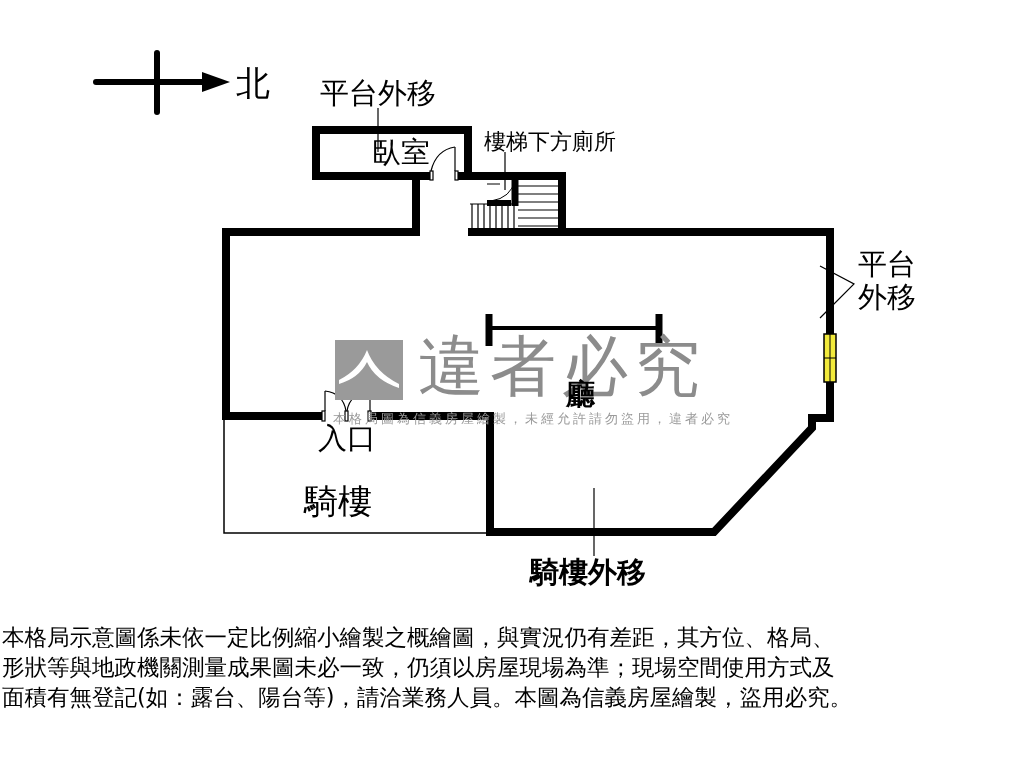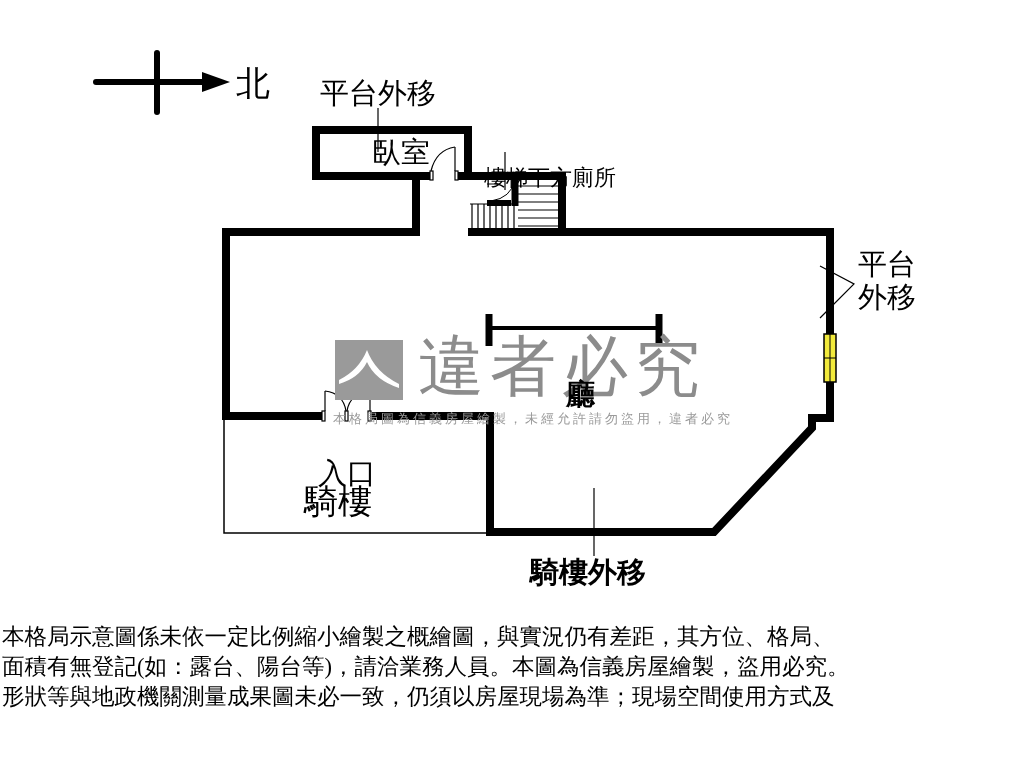--- a/index.html
+++ b/index.html
@@ -2,27 +2,27 @@
 <html><head>
   <meta charset="utf-8">
   <style>
     html, body { margin: 0; padding: 0; background: #ffffff; }
     body { width: 1024px; height: 768px; position: relative; overflow: hidden;
            font-family: "DejaVu Sans", "Liberation Sans", sans-serif; color: #000; }
     #plan { position: absolute; left: 0; top: 0; width: 1024px; height: 610px; }
     .lbl { position: absolute; white-space: nowrap; line-height: 1; color: #000; }
     .lbl-lg { font-size: 34px; }
     .lbl-md { font-size: 29px; }
-    .lbl-sm { font-size: 22px; margin-top: 36px; }
+    .lbl-sm { font-size: 22px; }
     .lbl-stack { white-space: pre-line; line-height: 1.15; }
     .wm-logo { position: absolute; left: 335px; top: 340px; width: 68px; height: 60px; background: #9a9a9a; }
     .wm-brand { position: absolute; left: 418px; top: 334px; font-size: 66px; color: #8c8c8c; letter-spacing: 6px; line-height: 1; }
     .wm-note { position: absolute; left: 333px; top: 412px; font-size: 13px; color: #9a9a9a; letter-spacing: 3px; line-height: 1; }
     .disclaimer { position: absolute; left: 2px; top: 622px; width: 1020px; font-size: 22.5px; line-height: 30px; color: #000; }
-    .disclaimer div { white-space: nowrap; font-family: Liberation Serif, serif; }
+    .disclaimer div { white-space: nowrap; }
   </style>
 </head>
 <body>
 
 <svg id="plan" viewBox="0 0 1024 610" xmlns="http://www.w3.org/2000/svg">
 
   <g>
     <line x1="96" y1="82" x2="212" y2="82" stroke="#000" stroke-width="6" stroke-linecap="round"></line>
     <line x1="157" y1="53" x2="157" y2="112" stroke="#000" stroke-width="6" stroke-linecap="round"></line>
     <polygon points="202,72 230,82 202,92" fill="#000"></polygon>
@@ -123,21 +123,21 @@
 <div class="wm-brand">違者必究</div>
 <div class="wm-note">本格局圖為信義房屋繪製，未經允許請勿盜用，違者必究</div>
 
 <div class="lbl lbl-lg" style="left:236px; top:66px;">北</div>
 <div class="lbl lbl-md" style="left:320px; top:79px;">平台外移</div>
 <div class="lbl lbl-md" style="left:372px; top:138px;">臥室</div>
 <div class="lbl lbl-sm" style="left:484px; top:131px;">樓梯下方廁所</div>
 <div class="lbl lbl-md lbl-stack" style="left:858px; top:248px;">平台
 外移</div>
 <div class="lbl lbl-md" style="left:566px; top:380px; font-weight:bold;">廳</div>
-<div class="lbl lbl-md" style="left:318px; top:424px;margin-top:35px;">入口</div>
+<div class="lbl lbl-md" style="left:318px; top:424px;">入口</div>
 <div class="lbl lbl-lg" style="left:304px; top:484px;">騎樓</div>
 <div class="lbl lbl-md" style="left:530px; top:558px;font-weight:bold;">騎樓外移</div>
 
 <div class="disclaimer">
   <div>本格局示意圖係未依一定比例縮小繪製之概繪圖，與實況仍有差距，其方位、格局、</div>
+  <div>形狀等與地政機關測量成果圖未必一致，仍須以房屋現場為準；現場空間使用方式及</div>
   <div>面積有無登記(如：露台、陽台等)，請洽業務人員。本圖為信義房屋繪製，盜用必究。</div>
-  <div>形狀等與地政機關測量成果圖未必一致，仍須以房屋現場為準；現場空間使用方式及</div>
 </div>
 
 </body></html>

